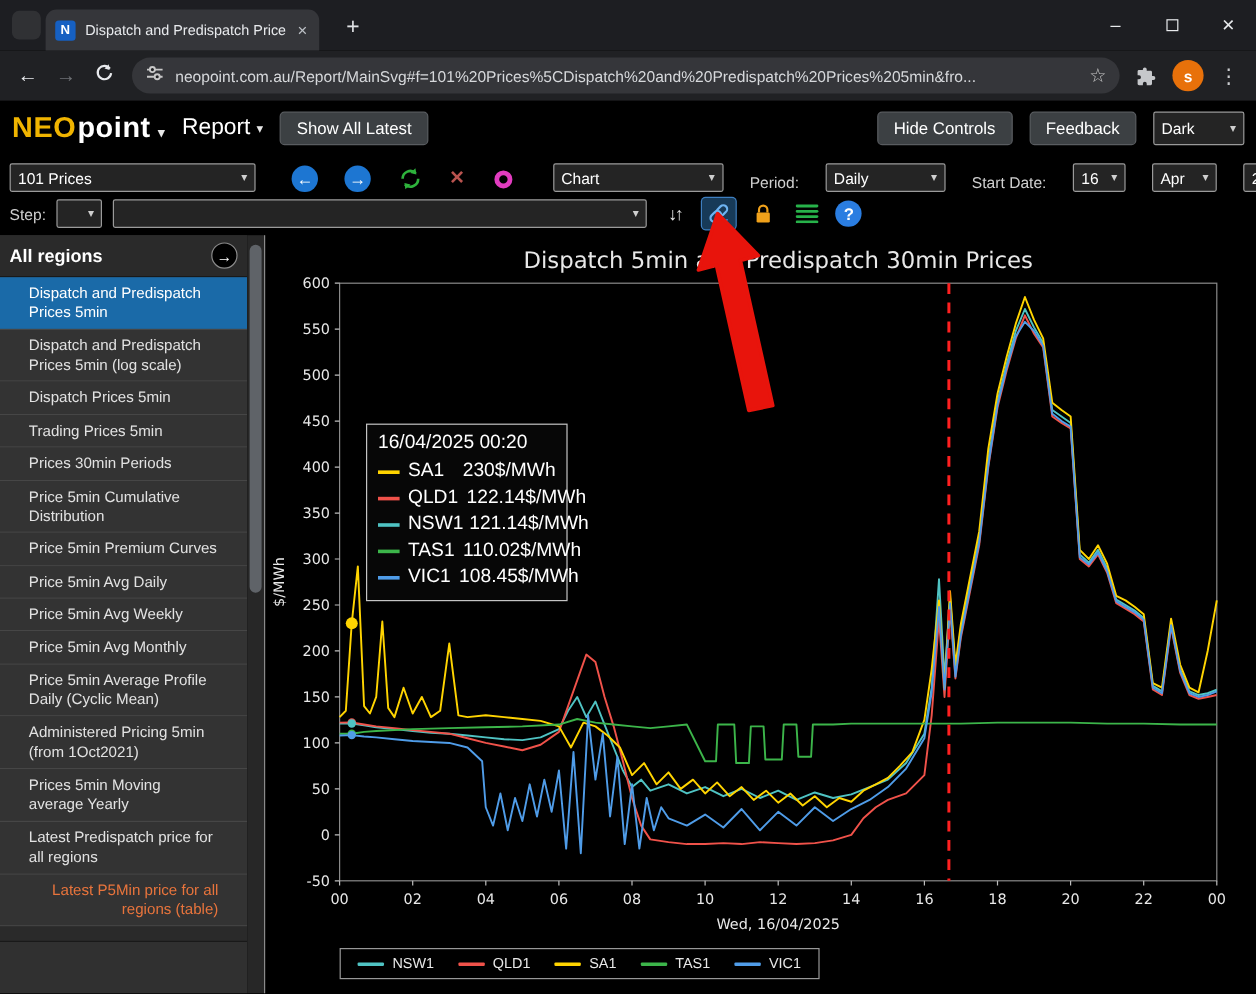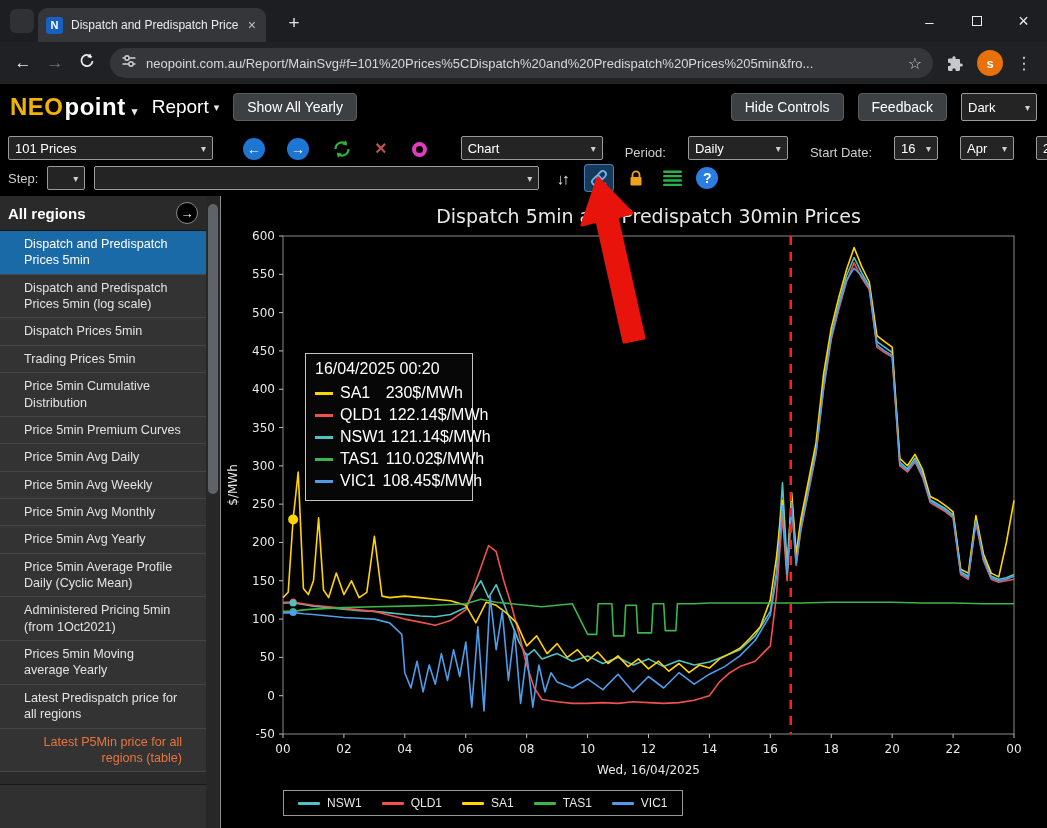--- a/index.html
+++ b/index.html
@@ -155,21 +155,21 @@
   <div class="appbar">
     <div class="logo">
       <span class="logo-neo">NEO</span>
         <span class="logo-point">point</span>
       <span class="caret">▾</span>
     </div>
     <div class="menu-item">
       <span>Report</span>
       <span class="caret">▾</span>
     </div>
-    <button class="btn">Show All Yearly</button>
+    <button class="btn">Show All Latest</button>
     <div class="spacer"></div>
     <button class="btn">Hide Controls</button>
     <button class="btn">Feedback</button>
     <div class="select" style="width:76px; height:28px;">
       <span>Dark</span>
       <span class="sel-caret">▾</span>
     </div>
   </div>
 
   <div class="ctlrow1">
@@ -277,26 +277,26 @@
     <div class="sidebar">
       <div class="side-header">
         <span>All regions</span>
         <span class="side-arrow">→</span>
       </div>
       <div id="sidebar-items">
           <div class="side-item selected">Dispatch and Predispatch Prices 5min</div>
           <div class="side-item">Dispatch and Predispatch Prices 5min (log scale)</div>
           <div class="side-item">Dispatch Prices 5min</div>
           <div class="side-item">Trading Prices 5min</div>
+          <div class="side-item">Prices 30min Periods</div>
           <div class="side-item">Price 5min Cumulative Distribution</div>
           <div class="side-item">Price 5min Premium Curves</div>
           <div class="side-item">Price 5min Avg Daily</div>
           <div class="side-item">Price 5min Avg Weekly</div>
           <div class="side-item">Price 5min Avg Monthly</div>
-          <div class="side-item">Price 5min Avg Yearly</div>
           <div class="side-item">Price 5min Average Profile Daily (Cyclic Mean)</div>
           <div class="side-item">Administered Pricing 5min (from 1Oct2021)</div>
           <div class="side-item">Prices 5min Moving average Yearly</div>
           <div class="side-item">Latest Predispatch price for all regions</div>
           <div class="side-item highlight">Latest P5Min price for all regions (table)</div>
         </div>
       <div class="side-header">
         
         
       </div>

